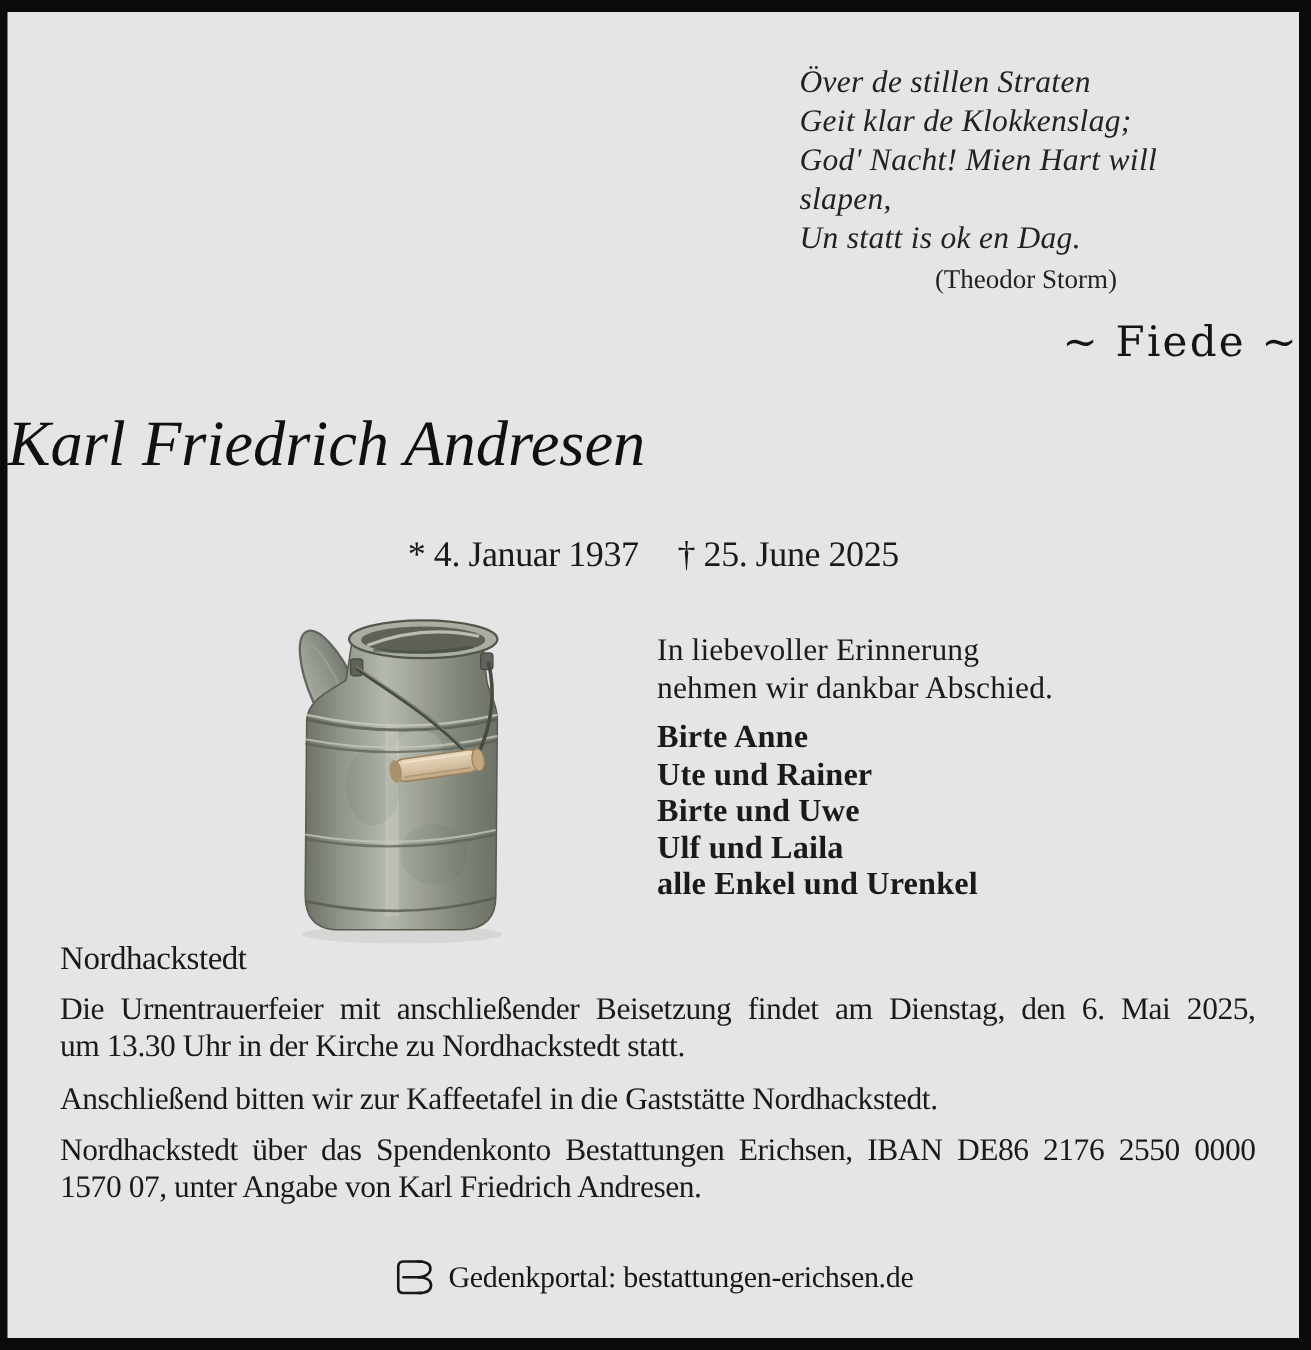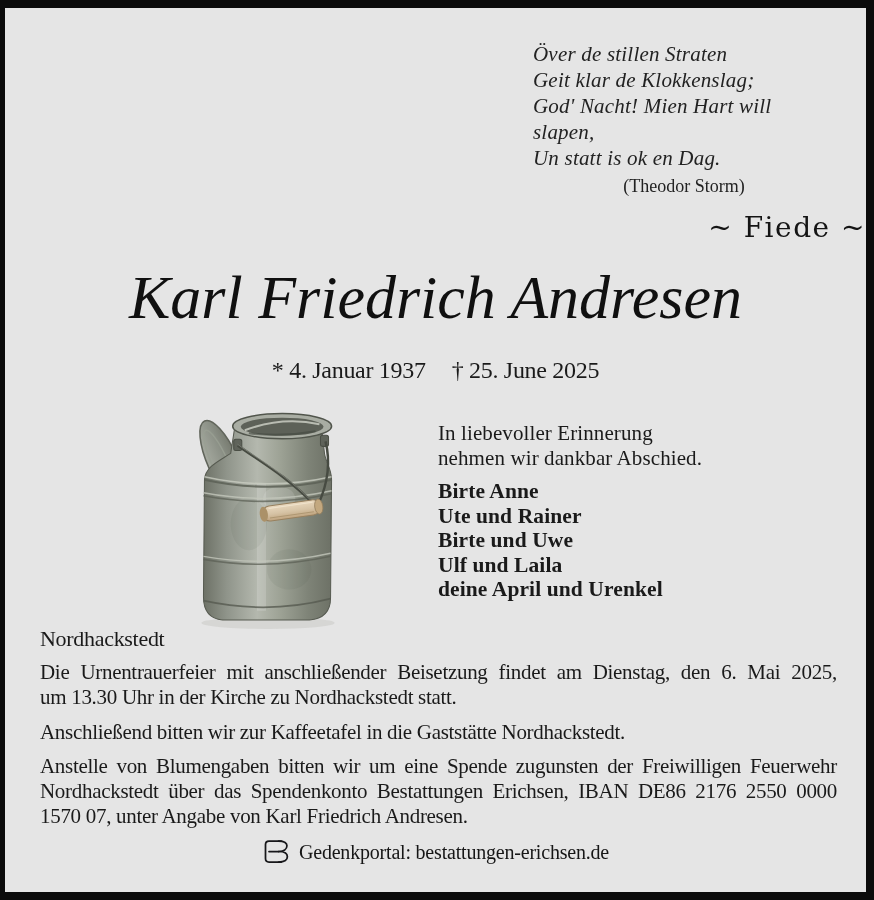--- a/index.html
+++ b/index.html
@@ -45,23 +45,23 @@
     left: 0; top: 202px; width: 100%;
     text-align: right;
     font-family: "DejaVu Serif", serif;
     font-size: 28px; line-height: 36px;
     letter-spacing: 1.5px;
     color: #141414;
   }
 
   .deceased-name {
     left: 0; top: 243px; width: 100%;
-    text-align: center;
+    text-align: left;
     font-style: italic;
-    font-size: 62px; line-height: 92px;
+    font-size: 43px; line-height: 92px;
     letter-spacing: 0px;
     color: #101010;
   }
 
   .dates {
     left: 0; top: 347px; width: 100%;
     text-align: center;
     font-size: 24px; line-height: 30px;
     letter-spacing: -0.3px;
   }
@@ -190,37 +190,36 @@
     </svg>
 
     <div class="abs farewell-block">
       <div class="farewell-line">In liebevoller Erinnerung</div>
       <div class="farewell-line">nehmen wir dankbar Abschied.</div>
       <div class="mourners">
         <div class="mourner-line">Birte Anne</div>
         <div class="mourner-line">Ute und Rainer</div>
         <div class="mourner-line">Birte und Uwe</div>
         <div class="mourner-line">Ulf und Laila</div>
-        <div class="mourner-line">deine April und Urenkel</div>
+        <div class="mourner-line">alle Enkel und Urenkel</div>
       </div>
     </div>
 
     <div class="abs location">Nordhackstedt</div>
 
     <div class="abs announcement announcement-1">
       <div class="pline jline">Die Urnentrauerfeier mit anschließender Beisetzung findet am Dienstag, den 6. Mai 2025,</div>
       <div class="pline">um 13.30 Uhr in der Kirche zu Nordhackstedt statt.</div>
     </div>
 
     <div class="abs announcement announcement-2">
       <div class="pline">Anschließend bitten wir zur Kaffeetafel in die Gaststätte Nordhackstedt.</div>
     </div>
 
     <div class="abs announcement announcement-3">
-      <div class="pline jline">Anstelle von Blumengaben bitten wir um eine Spende zugunsten der Freiwilligen Feuerwehr</div>
       <div class="pline jline">Nordhackstedt über das Spendenkonto Bestattungen Erichsen, IBAN DE86 2176 2550 0000</div>
       <div class="pline">1570 07, unter Angabe von Karl Friedrich Andresen.</div>
     </div>
 
     <div class="abs footer">
       <svg class="footer-logo" viewBox="0 0 32 30" xmlns="http://www.w3.org/2000/svg">
         <g fill="none" stroke="#17171a" stroke-width="2" stroke-linecap="round">
           <path d="M22,3 H8 C5,3 4,4.5 4,7 V23 C4,25.5 5,27 8,27 H22"></path>
           <path d="M8,15 H19"></path>
           <path d="M19,3 C26,3 28.5,5 28.5,8.5 C28.5,12.5 24.5,14.9 19.5,15"></path>

